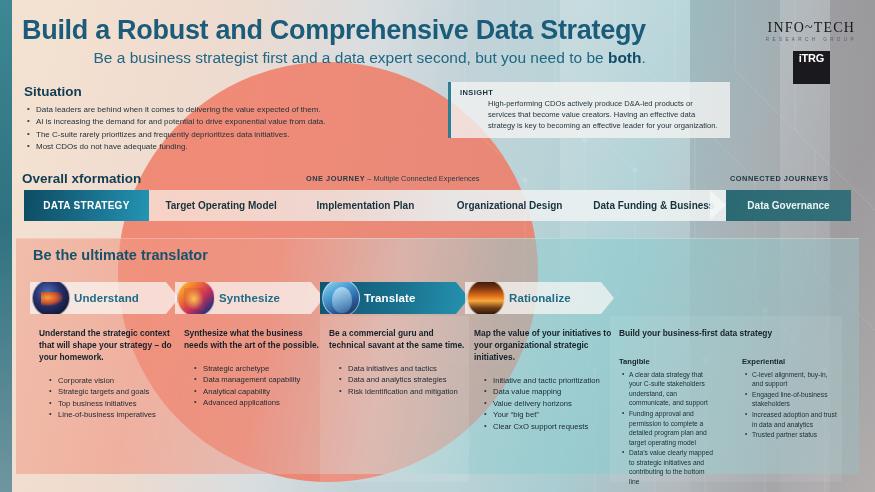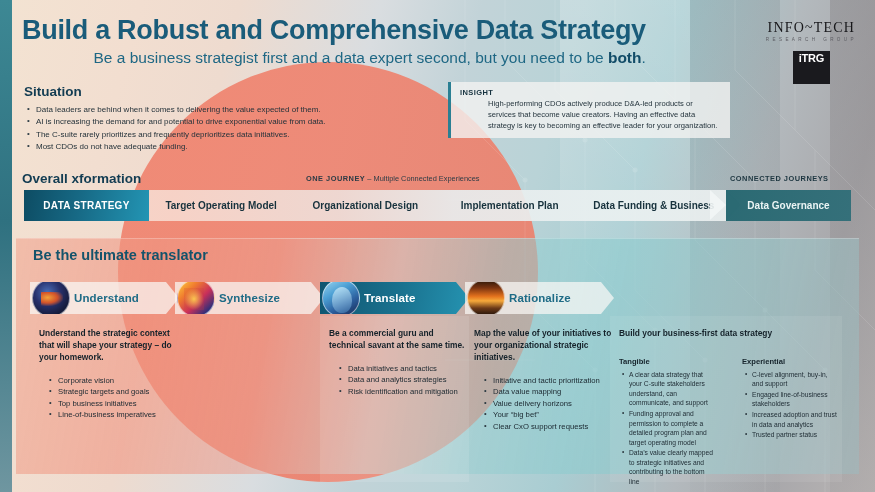--- a/index.html
+++ b/index.html
@@ -275,22 +275,22 @@
     <div class="insight-body">High-performing CDOs actively produce D&amp;A-led products or services that become value creators. Having an effective data strategy is key to becoming an effective leader for your organization.</div>
   </div>
 
   <div class="journey-head">Overall xformation</div>
   <div class="journey-cap-1"><b>ONE  JOURNEY</b><span> – Multiple Connected Experiences</span></div>
   <div class="journey-cap-2">CONNECTED JOURNEYS</div>
 
   <div class="journey-bar">
     <div class="j-seg active">DATA STRATEGY</div>
     <div class="j-seg">Target Operating Model</div>
+    <div class="j-seg">Implementation Plan</div>
     <div class="j-seg">Organizational Design</div>
-    <div class="j-seg">Implementation Plan</div>
     <div class="j-seg">Data Funding &amp; Business</div>
     <div class="j-seg last">Data Governance</div>
   </div>
 
   <div class="panel">
     <div class="panel-title">Be the ultimate translator</div>
 
     <div class="stages">
 
       <div class="stage" style="left:0px;">
@@ -308,20 +308,29 @@
             <li>Line-of-business imperatives</li>
           </ul>
         </div>
       </div>
 
       <div class="stage" style="left:145px;">
         <div class="stage-col-bg"></div>
         <div class="chev">
           <div class="thumb t2"></div>
           <div class="chev-label">Synthesize</div>
+        </div>
+        <div class="col-body">
+          <div class="col-head">Synthesize what the business needs with the art of the possible.</div>
+          <ul class="col-list">
+            <li>Strategic archetype</li>
+            <li>Data management capability</li>
+            <li>Analytical capability</li>
+            <li>Advanced applications</li>
+          </ul>
         </div>
       </div>
 
       <div class="stage" style="left:290px;">
         <div class="stage-col-bg"></div>
         <div class="chev active">
           <div class="thumb t3"></div>
           <div class="chev-label">Translate</div>
         </div>
         <div class="col-body">

